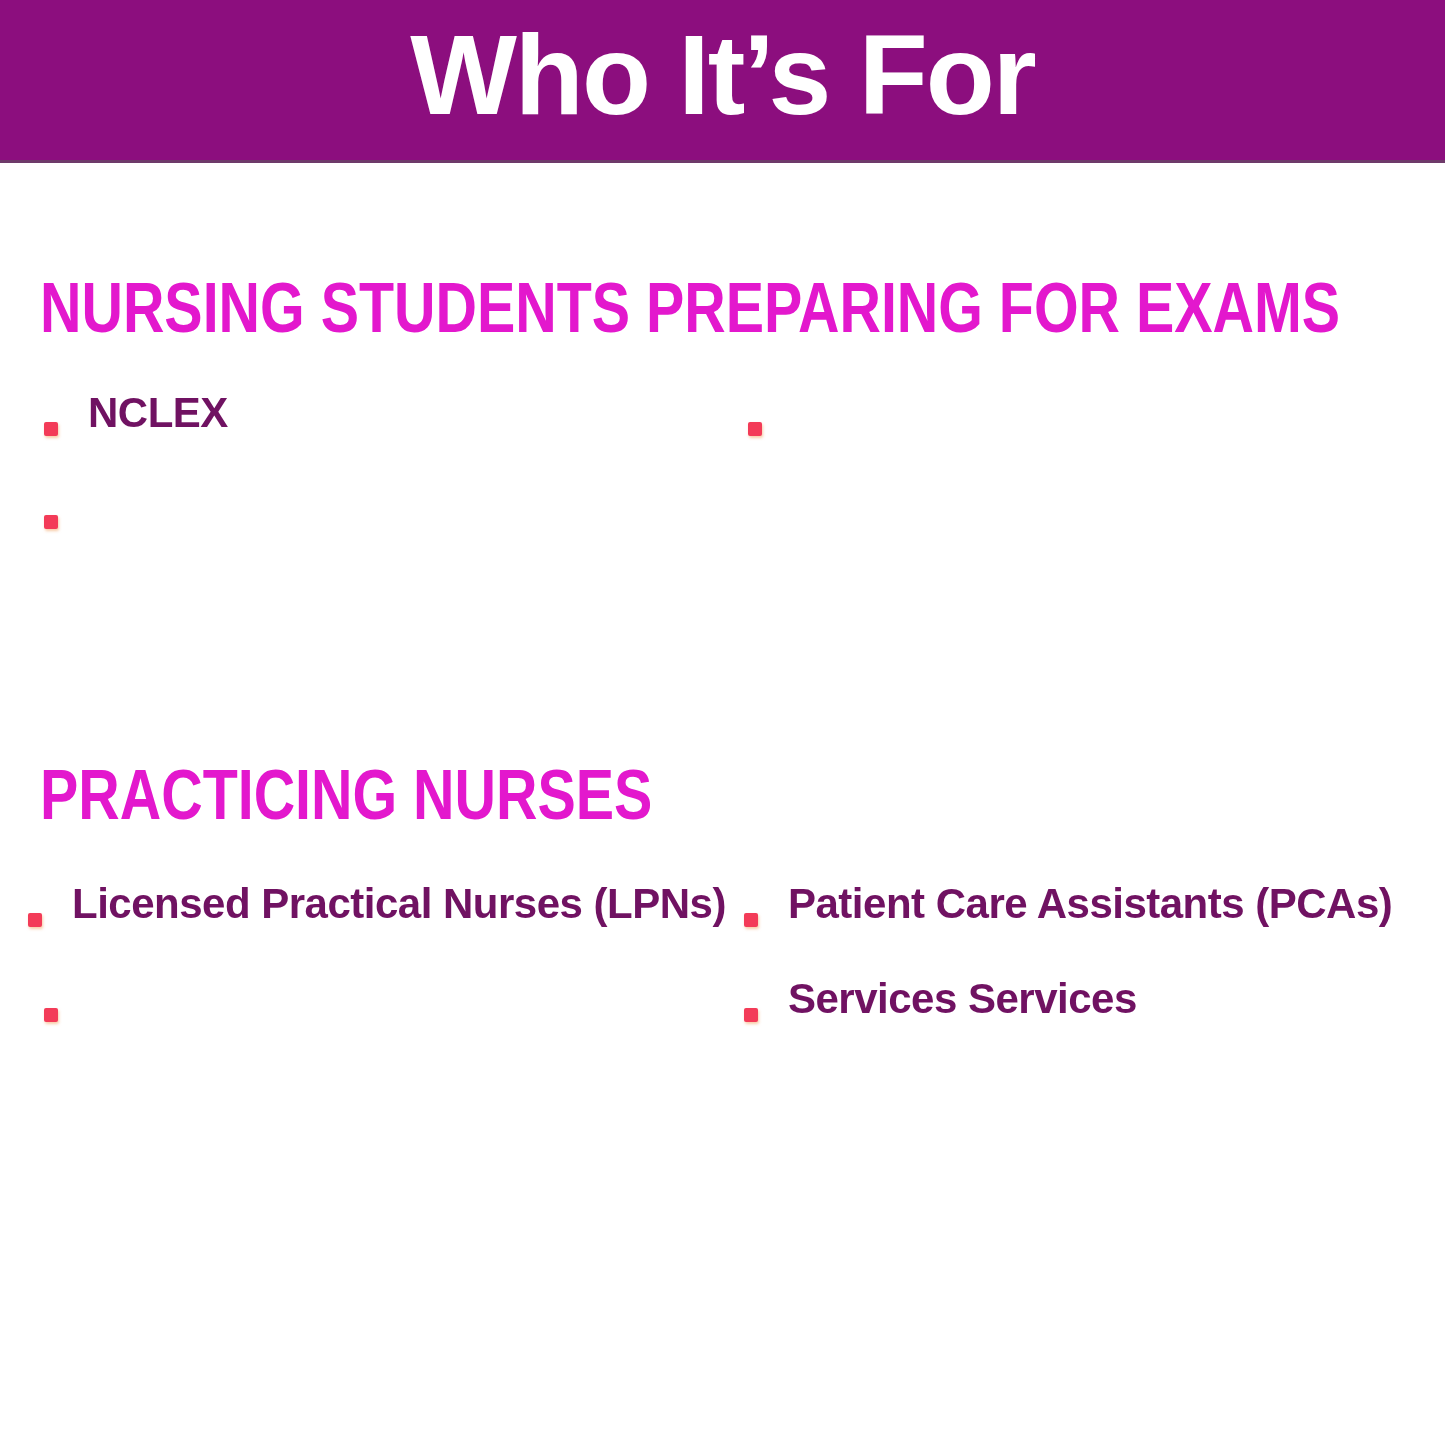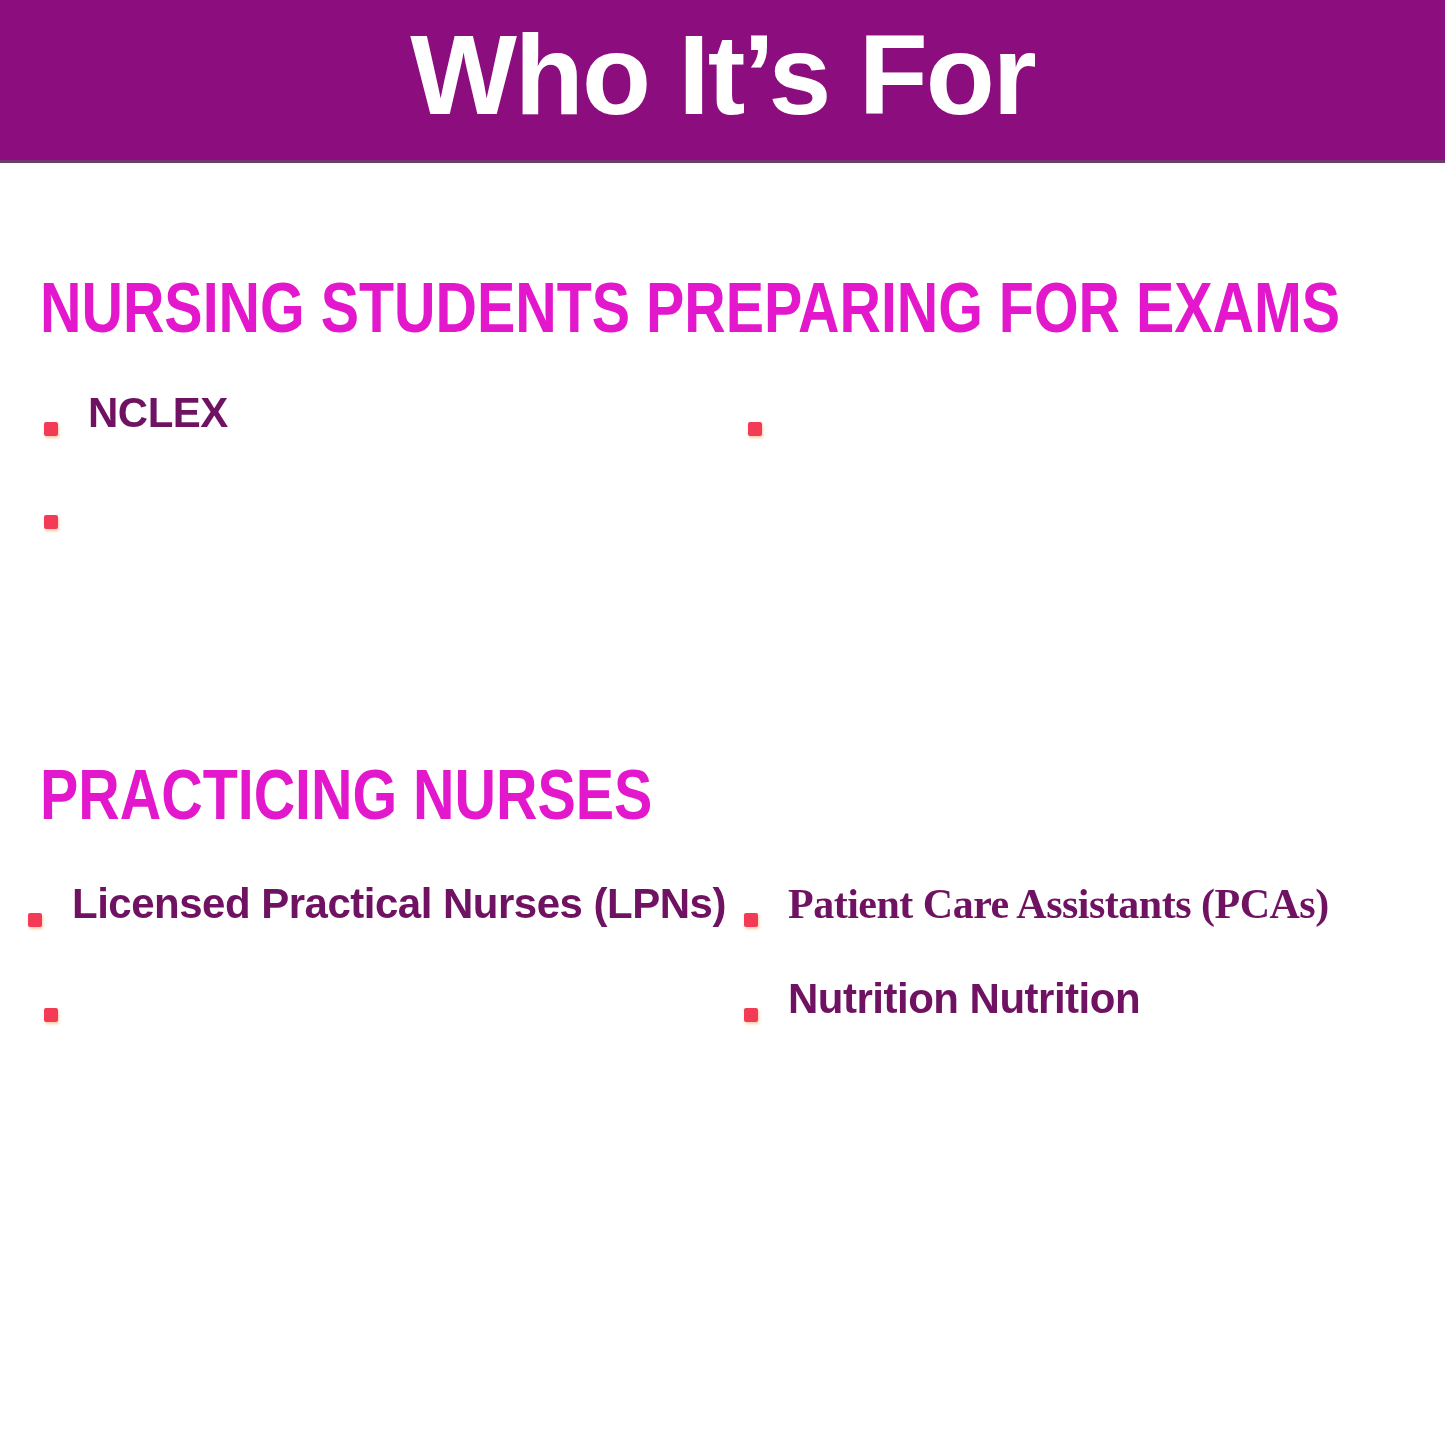--- a/index.html
+++ b/index.html
@@ -82,21 +82,21 @@
     padding-bottom: 2px;
   }
 
   
   .p-s1r1c1 { top: 390px; left: 44px; }
   .p-s1r1c2 { top: 390px; left: 748px; }
   .p-s1r2c1 { top: 483px; left: 44px; }
 
   
   .p-s2r1c1 { top: 881px; left: 28px; }
-  .p-s2r1c2 { top: 881px; left: 744px; font-family: Liberation Serif, serif; }
+  .p-s2r1c2 { top: 881px; left: 744px; }
   .p-s2r2c1 { top: 976px; left: 44px; }
   .p-s2r2c2 { top: 976px; left: 744px; }
 </style>
 </head>
 <body>
 
 <header class="header-bar">
   <h1 class="header-title">Who It’s For</h1>
 </header>
 
@@ -126,14 +126,14 @@
   <span class="bullet-square"></span>
   <span class="bullet-label">Patient Care Assistants (PCAs)</span>
 </div>
 
 <div class="bullet-item p-s2r2c1">
   <span class="bullet-square"></span>
 </div>
 
 <div class="bullet-item p-s2r2c2">
   <span class="bullet-square"></span>
-  <span class="bullet-label">Nutrition Nutrition</span>
+  <span class="bullet-label">Services Services</span>
 </div>
 
 </body></html>

